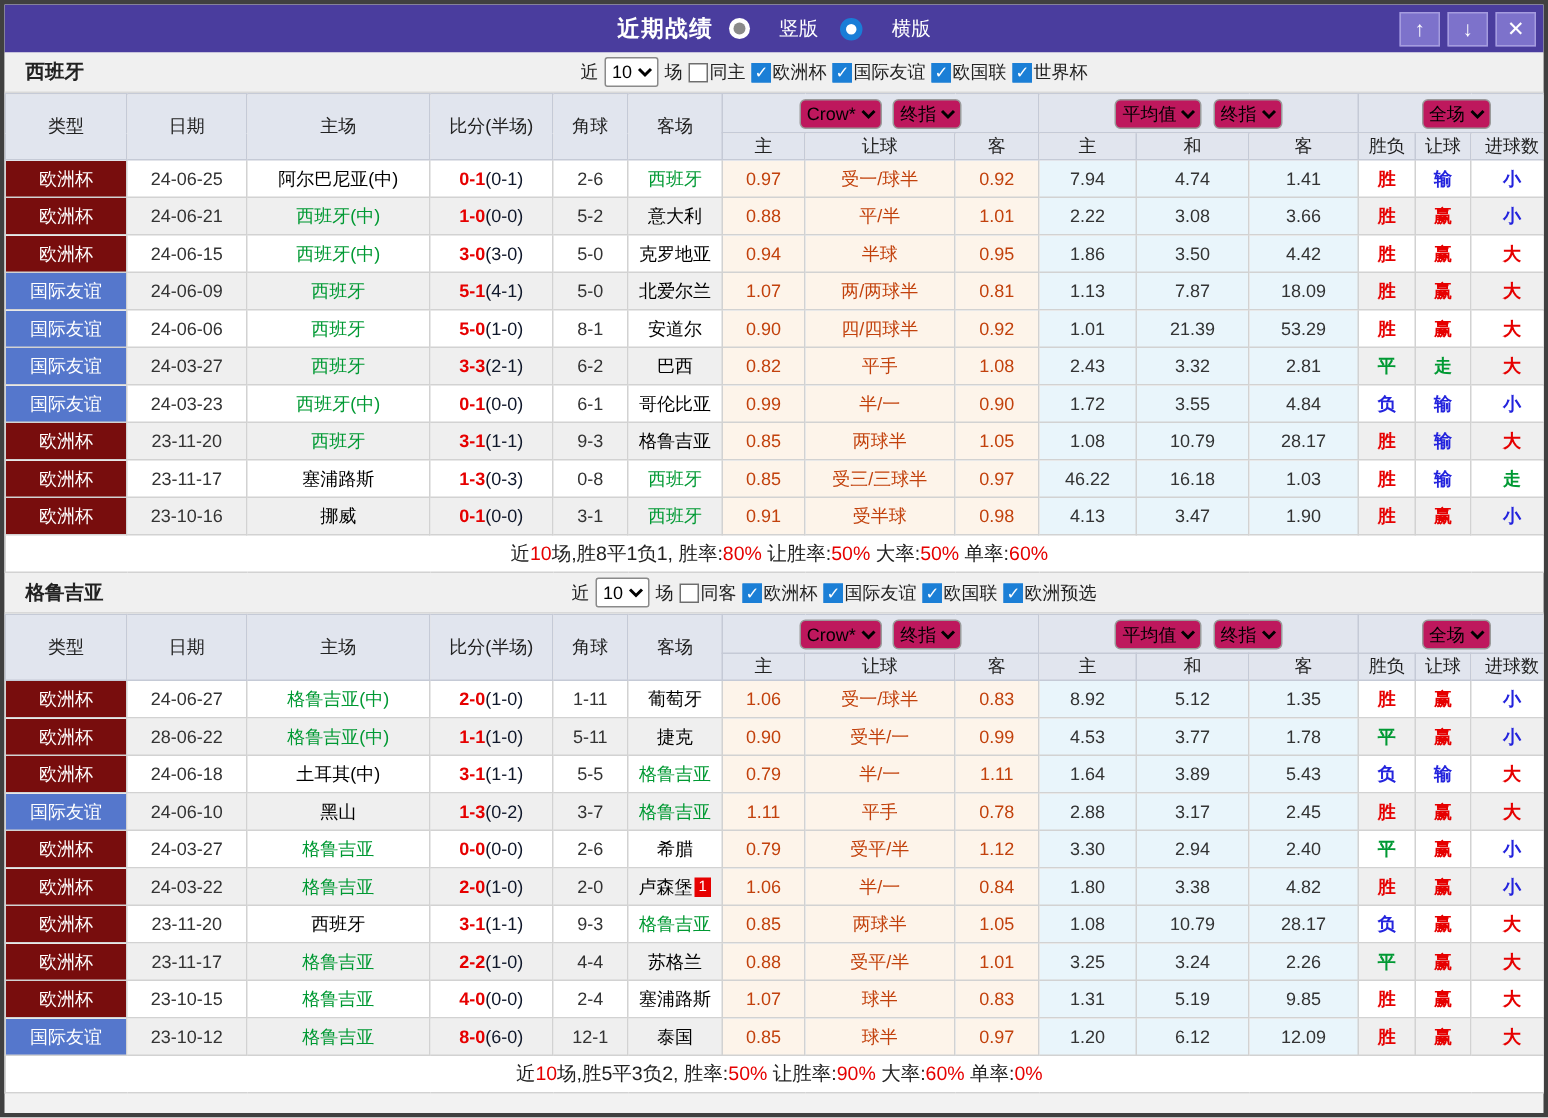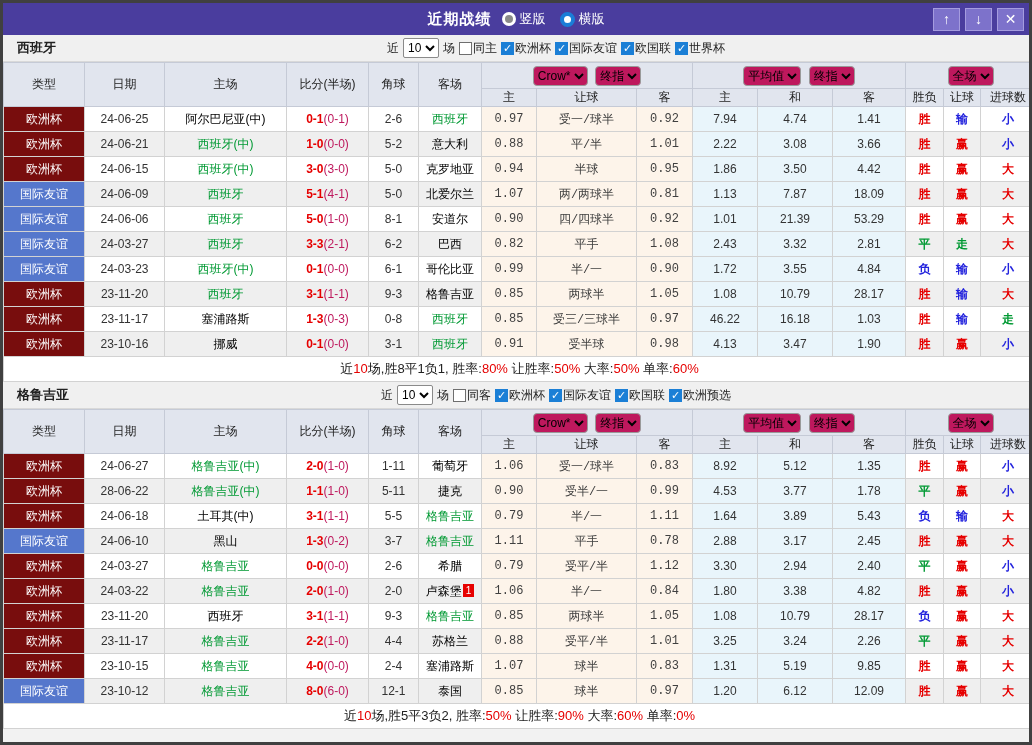--- a/index.html
+++ b/index.html
@@ -4,21 +4,21 @@
 <style>
   * { box-sizing: border-box; margin: 0; padding: 0; }
   body { font-family: "Liberation Sans", "DejaVu Sans", sans-serif; background:#fff; }
   #app { width:1032px; height:745px; border:3px solid #404040; overflow:hidden; background:#f2f2f2; }
 
   
   .titlebar { height:32px; background:#4a3d9e; display:flex; align-items:center; position:relative; }
   .titlebar .center { position:absolute; left:0; right:0; display:flex; justify-content:center; align-items:center; gap:10px; }
   .title-text { color:#fff; font-weight:bold; font-size:15px; letter-spacing:1px; }
   .radio-group { display:flex; align-items:center; gap:14px; }
-  .radio-item { display:flex; align-items:center; gap:4px; color:#fff; font-size:13px; cursor:pointer; }
+  .radio-item { display:flex; align-items:center; gap:20px; color:#fff; font-size:13px; cursor:pointer; }
   .rdot { width:14px; height:14px; border-radius:50%; background:#fff; display:inline-block; position:relative; }
   .rdot.gray::after { content:""; position:absolute; left:3px; top:3px; width:8px; height:8px; border-radius:50%; background:#8a8a8a; }
   .rdot.blue { border:4px solid #1a7dd7; width:15px; height:15px; }
   .win-btns { margin-left:auto; display:flex; gap:5px; padding-right:5px; position:relative; z-index:2; }
   .win-btn { width:27px; height:23px; background:#7d72cb; border:1px solid #a59cdf; color:#fff; font-size:14px; font-weight:bold;
              display:flex; align-items:center; justify-content:center; cursor:pointer; }
 
   
   .filterbar { height:27px; background:#f0f0f0; border-bottom:1px solid #d9d9d9; display:flex; align-items:center; position:relative; }
   .team-name { position:absolute; left:14px; font-size:13px; font-weight:bold; color:#222; }
@@ -36,30 +36,30 @@
   col.w-corner{width:50px} col.w-away{width:63px} col.w-o1{width:55px} col.w-hc{width:100px}
   col.w-o2{width:56px} col.w-a1{width:65px} col.w-a2{width:75px} col.w-a3{width:73px}
   col.w-r1{width:38px} col.w-r2{width:37px} col.w-r3{width:55px}
   th, td { border:1px solid #d2d2d2; text-align:center; height:25px; padding:0 2px; overflow:hidden; white-space:nowrap; }
   thead th { background:#e1e5ee; border-color:#c5cad6; font-weight:normal; color:#222; }
   thead tr.group-row th { height:26px; }
   thead tr.sub-row th { height:18px; font-size:12px; }
   thead select { font-size:12px; height:20px; border:1px solid #9a9a9a; border-radius:4px; background:#be185d; margin:0 2px; }
   tbody tr:nth-of-type(even) td { background:#efefef; }
   tbody tr:nth-of-type(odd) td { background:#fff; }
-  td.bg-odds { background:#fdf4ea !important; color:#404040;font-family:Liberation Mono, monospace; }
+  td.bg-odds { background:#fdf4ea !important; color:#c2410c; }
   td.bg-avg  { background:#e9f5fb !important; color:#333; }
   td.type-cell { color:#fff; font-size:12px; }
   .t-m { background:#780d0d !important; }
   .t-b { background:#5577cc !important; }
   .c-r { color:#e60000; }
   .c-g { color:#009933; }
   .c-b { color:#2323dd; }
   .score-main { font-weight:bold; }
-  .half { color:#be185d; }
+  .half { color:#0f172a; }
   .res { font-weight:bold; }
   td.date-cell, td.corner-cell { color:#333; }
   .red-badge { display:inline-block; background:#e60000; color:#fff; font-size:10px; line-height:13px;
                padding:0 3px; margin-left:1px; vertical-align:1px; }
   .red-badge:empty { display:none; }
   .summary-row td { background:#fff !important; font-size:13px; color:#222; height:25px; }
 </style>
 </head>
 <body>
 

